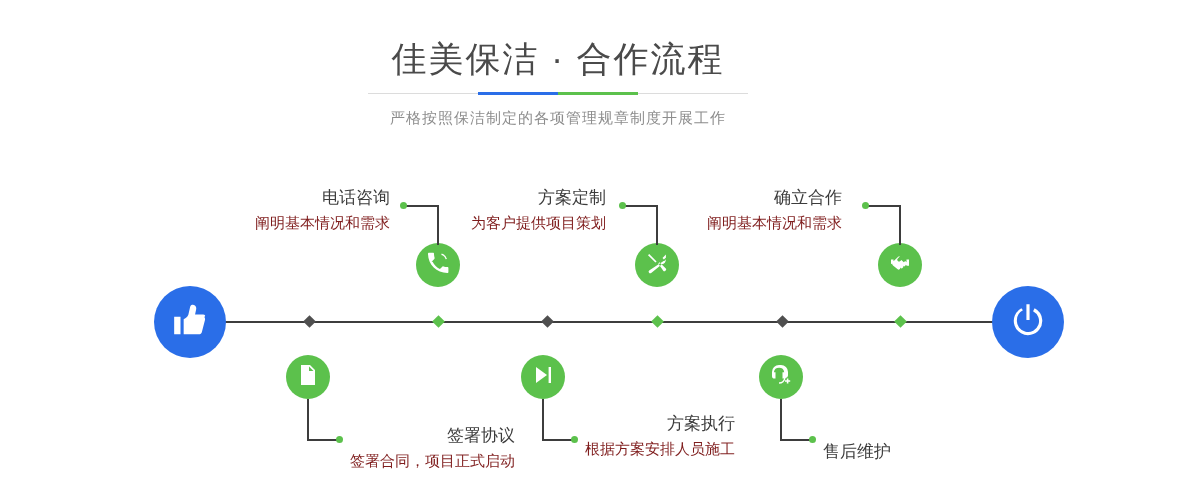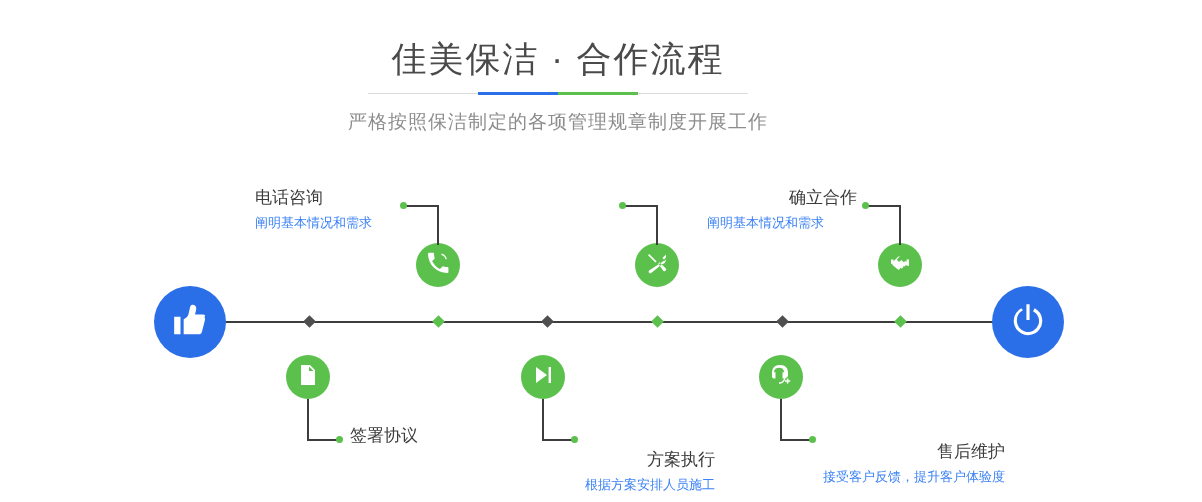--- a/index.html
+++ b/index.html
@@ -31,21 +31,21 @@
     position:absolute;left:0;top:1px;width:380px;height:1px;background:#dcdcdc;
   }
   .rule-blue{
     position:absolute;left:110px;top:0;width:80px;height:3px;background:#2a6ee8;
   }
   .rule-green{
     position:absolute;left:190px;top:0;width:80px;height:3px;background:#5cc14c;
   }
   .subtitle{
     margin-top:14px;
-    font-size:19px;color:#8d8d8d;letter-spacing:1px;
+    font-size:15px;color:#8d8d8d;letter-spacing:1px;
   }
 
   
   .stage{position:absolute;left:0;top:0;width:1202px;height:502px;}
 
   .axis{
     position:absolute;left:172px;top:321px;width:858px;height:2px;background:#3d3d3d;
   }
 
   .endcap{
@@ -73,22 +73,22 @@
 
   .vline{position:absolute;width:2px;background:#3d3d3d;}
   .hline{position:absolute;height:2px;background:#3d3d3d;}
 
   .dot{
     position:absolute;width:7px;height:7px;border-radius:50%;background:#5cc14c;
   }
 
   .lbl{position:absolute;white-space:nowrap;}
   .lbl .t{font-size:17px;color:#3c3c3c;line-height:24px;}
-  .lbl .d{font-size:13px;color:#3b82f6;line-height:22px;margin-top:2px;}
-  .lbl.top{text-align:left;}
+  .lbl .d{font-size:15px;color:#7f1d1d;line-height:22px;margin-top:2px;}
+  .lbl.top{text-align:right;}
   .lbl.bottom{text-align:right;}
 </style>
 </head>
 <body>
 
 <div class="header">
   <div class="title">佳美保洁 · 合作流程</div>
   <div class="rule-wrap">
     <div class="rule-base"></div>
     <div class="rule-blue"></div>
@@ -140,75 +140,79 @@
       <svg viewBox="0 0 24 24">
           <path d="M5 2h9l5 5v15H5V2zm8 1.5V8h4.5L13 3.5zM7.5 12h9v1.6h-9V12zm0 3.4h9V17h-9v-1.6z"></path>
         </svg>
     </span>
   </div>
   <div class="vline" style="left:307px;top:399px;height:41px;"></div>
   <div class="hline" style="left:307px;top:439px;width:33px;"></div>
   <div class="dot" style="left:336px;top:436px;"></div>
   <div class="lbl bottom" style="left:350px;top:424px;">
     <div class="t">签署协议</div>
+    <div class="d">签署合同，项目正式启动</div>
   </div>
 
   <div class="diamond dark" style="left:543px;top:317px;"></div>
   <div class="diamond" style="left:653px;top:317px;"></div>
   <div class="node" style="left:635px;top:243px;">
     <span>
       <svg viewBox="0 0 24 24">
           <path d="M3 4.2 4.2 3l7.4 7.4-1.2 1.2L3 4.2zm10.3 8.2 1.2-1.2 6.3 6.3c.5.5.5 1.3 0 1.8l-.6.6c-.5.5-1.3.5-1.8 0l-5.1-7.5zM20.9 3.6l-3.4 3.4 1.4 1.4 2-2c.5 1.6-.6 3.4-2.3 3.6L4.5 19.2a1.6 1.6 0 1 0 1.7 2.7L17 13.3c2.3-.3 4-2.6 3.9-5.1l0-4.6z"></path>
         </svg>
     </span>
   </div>
   <div class="vline" style="left:656px;top:205px;height:40px;"></div>
   <div class="hline" style="left:625px;top:205px;width:33px;"></div>
   <div class="dot" style="left:619px;top:202px;"></div>
+  <div class="lbl top" style="left:462px;top:186px;">
+    <div class="t" style="margin-left:76px;">方案定制</div>
+    <div class="d">为客户提供项目策划</div>
+  </div>
 
   <div class="node" style="left:521px;top:355px;">
     <span>
       <svg viewBox="0 0 24 24">
           <path d="M5 4l11 8L5 20V4zm12.6 0H20v16h-2.4V4z"></path>
         </svg>
     </span>
   </div>
   <div class="vline" style="left:542px;top:399px;height:41px;"></div>
   <div class="hline" style="left:542px;top:439px;width:33px;"></div>
   <div class="dot" style="left:571px;top:436px;"></div>
-  <div class="lbl bottom" style="left:585px;top:448px;">
+  <div class="lbl bottom" style="left:585px;top:412px;">
     <div class="t">方案执行</div>
     <div class="d">根据方案安排人员施工</div>
   </div>
 
   <div class="diamond dark" style="left:778px;top:317px;"></div>
   <div class="diamond" style="left:896px;top:317px;"></div>
   <div class="node" style="left:878px;top:243px;">
     <span>
       <svg viewBox="0 0 24 24">
           <path d="M12 5.3 9.8 7.4a1.8 1.8 0 0 0 0 2.6 1.8 1.8 0 0 0 2.5 0l1.1-1 4 3.8c.5.5.5 1.3 0 1.8l-.4.4c-.5.5-1.3.5-1.8 0l-.4-.4.1.2c.5.5.5 1.3 0 1.8l-.4.4c-.5.5-1.3.5-1.8 0l-.6-.6c.3.5.2 1.1-.2 1.5l-.4.4c-.5.5-1.3.5-1.8 0L5 14.4a2.6 2.6 0 0 1 0-3.7l4.4-4.3a3.6 3.6 0 0 1 2.6-1.1zM21 8.6v6.2h-2.2l-3.3-3.2 1.7-1.6 1.3 1.2V8.6H21zM3 8.6h2.5v2.1l-.7.7A3.9 3.9 0 0 0 3.6 13H3V8.6z"></path>
         </svg>
     </span>
   </div>
   <div class="vline" style="left:899px;top:205px;height:40px;"></div>
   <div class="hline" style="left:868px;top:205px;width:33px;"></div>
   <div class="dot" style="left:862px;top:202px;"></div>
   <div class="lbl top" style="left:707px;top:186px;">
-    <div class="t" style="margin-left:82px;">确立合作</div>
+    <div class="t" style="margin-left:62px;">确立合作</div>
     <div class="d">阐明基本情况和需求</div>
   </div>
 
   <div class="node" style="left:759px;top:355px;">
     <span>
       <svg viewBox="0 0 24 24">
           <path d="M10 2a7 7 0 0 0-7 7v4a2.6 2.6 0 0 0 2.6 2.6h.9V9.2h-1.6a5.2 5.2 0 0 1 10.3 0H13.5v6.4h1.6A5 5 0 0 1 10 19.2v1.6A6.6 6.6 0 0 0 16.6 15 2.6 2.6 0 0 0 19 12.5V9a7 7 0 0 0-7-7h-2zM19.4 17.2h1.8v1.6h-1.8v1.8h-1.6v-1.8H16v-1.6h1.8v-1.8h1.6v1.8z"></path>
         </svg>
     </span>
   </div>
   <div class="vline" style="left:780px;top:399px;height:41px;"></div>
   <div class="hline" style="left:780px;top:439px;width:33px;"></div>
   <div class="dot" style="left:809px;top:436px;"></div>
   <div class="lbl bottom" style="left:823px;top:440px;">
     <div class="t">售后维护</div>
-    <div class="d">接受客户反馈，提升客户体验度</div>
   </div>
 
 </div>
 
 </body></html>

